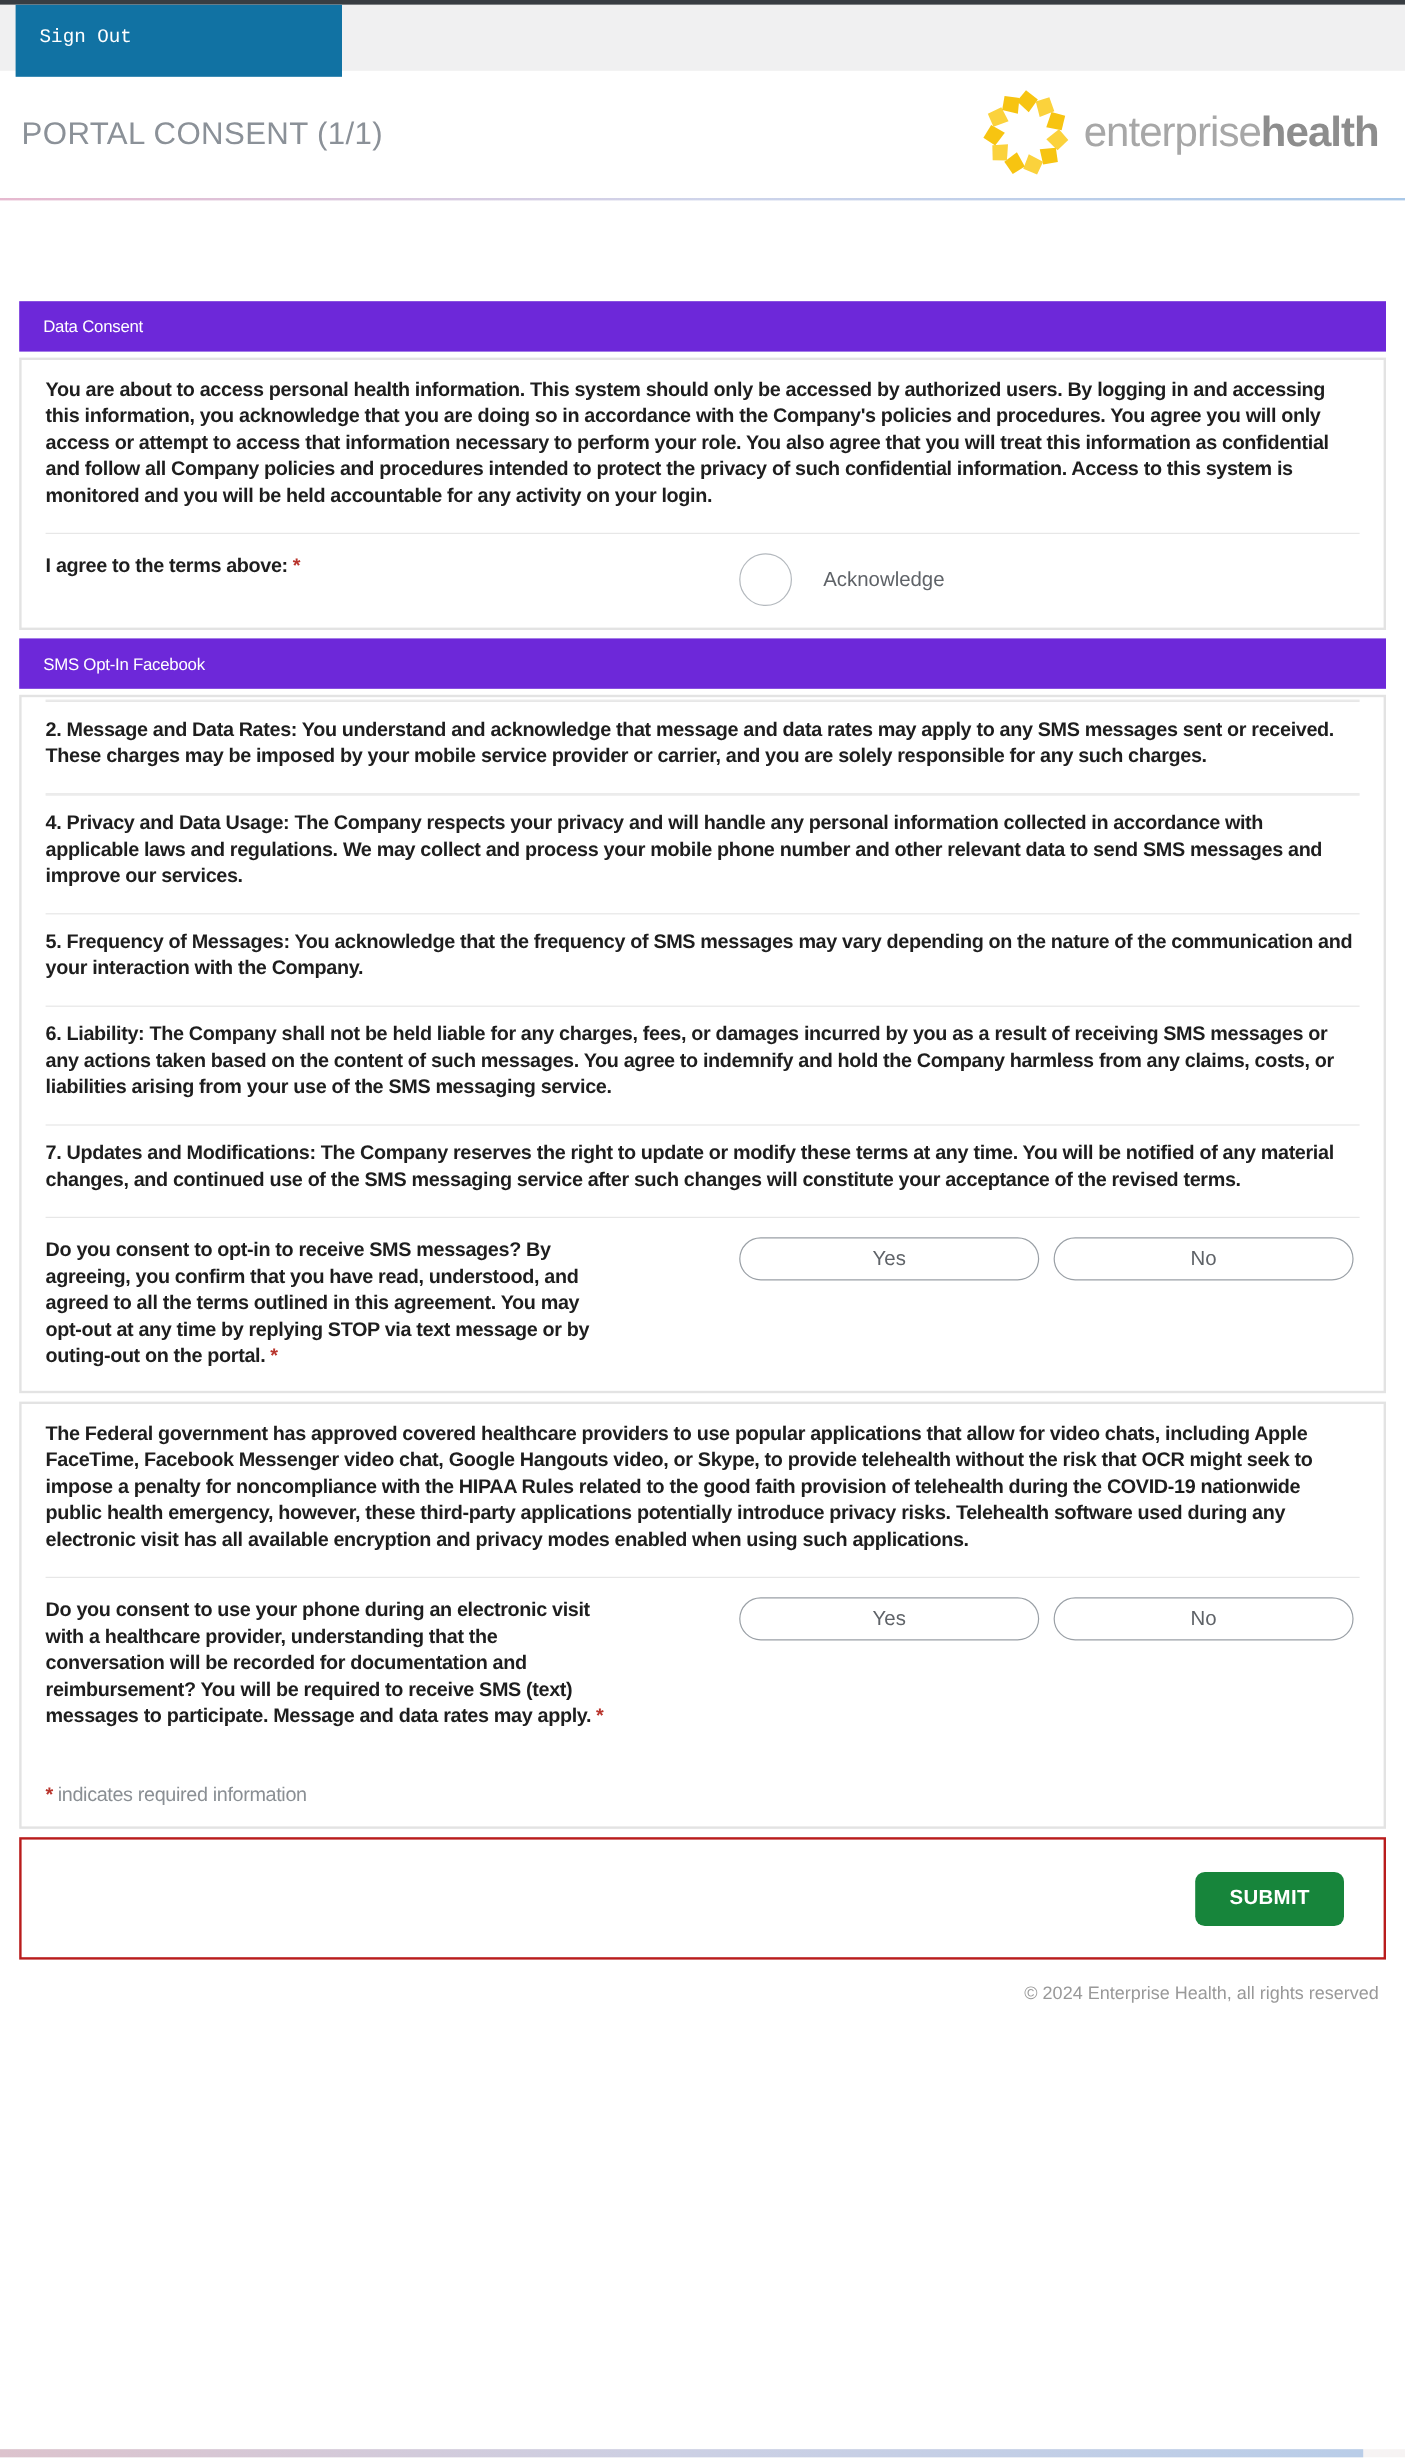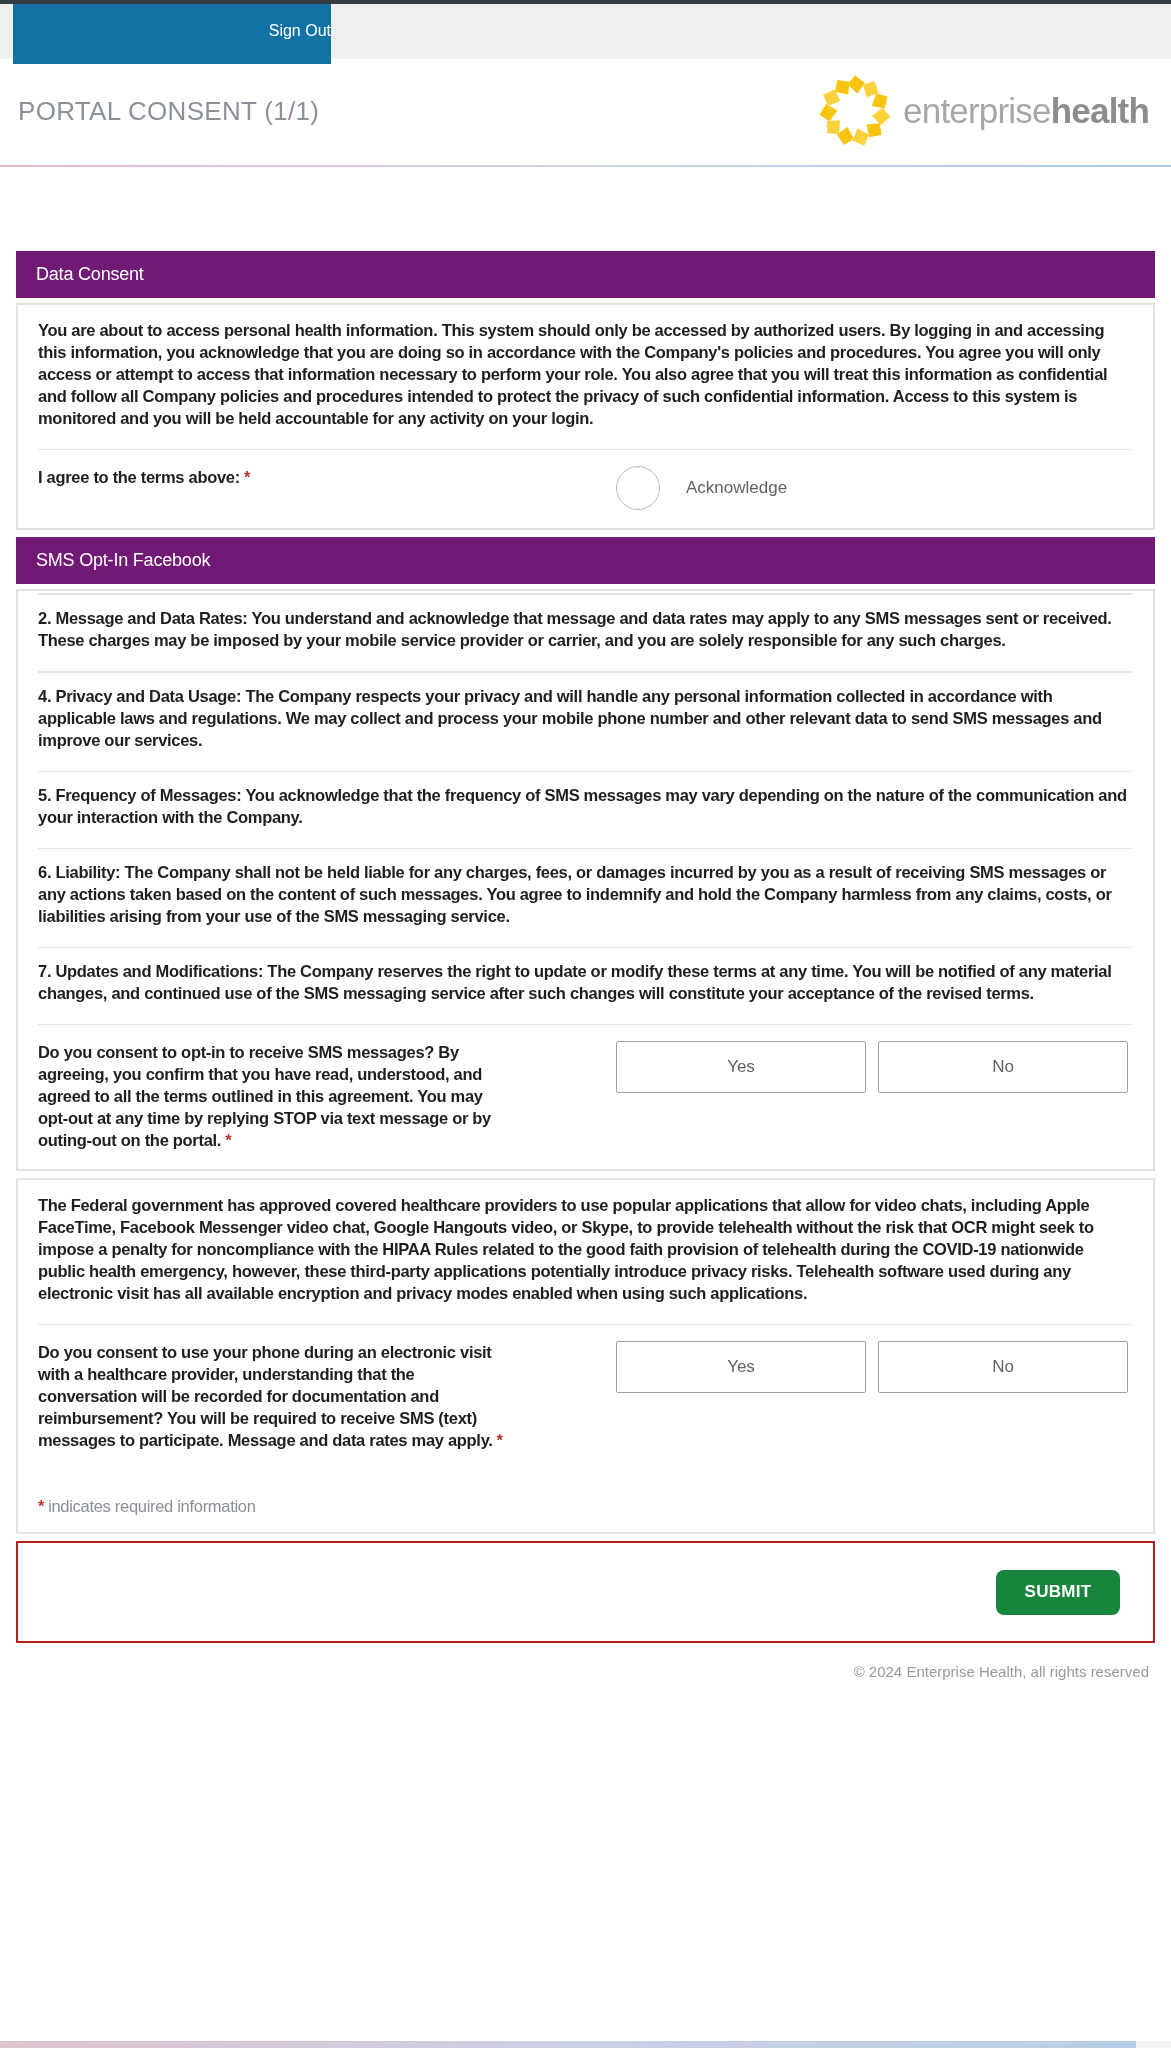--- a/index.html
+++ b/index.html
@@ -8,44 +8,44 @@
     width:1171px; height:2048px; overflow:hidden; position:relative;
     background:#fff;
     font-family:"Liberation Sans", sans-serif;
     letter-spacing:-0.3px;
     color:#222;
   }
   
   .top-strip { height:4px; background:#383d42; }
   .topbar { height:55px; background:#f0f0f1; position:relative; z-index:2; }
   .signout-tab {
-    position:absolute; top:0; left:13px; width:318px; height:60px;
+    position:absolute; top:0; left:13px; width:272px; height:60px;
     background:#1172a3; color:#fff; border:none; cursor:pointer;
-    font-family:Liberation Sans, sans-serif; font-size:16px; text-align:right; padding:0 0 6px 20px;
+    font-family:Liberation Mono, monospace; font-size:16px; text-align:left; padding:0 0 6px 20px;
     letter-spacing:0;
   }
   
   .page-header {
     display:flex; justify-content:space-between; align-items:center;
     padding:14px 22px 16px 18px;
     border-bottom:2px solid;
     border-image: linear-gradient(to right,#e6b9cf,#cfd4ea,#a9c8e8) 1;
     background:#fff;
   }
   .page-title { font-size:26px; color:#8b9198; letter-spacing:0.3px; font-weight:400; }
   .logo { display:flex; align-items:center; }
   .logo svg { width:76px; height:76px; display:block; }
   .logo-text { font-size:35px; letter-spacing:-0.8px; margin-left:10px; }
   .logo-text .lt1 { color:#a7a7a7; font-weight:400; }
   .logo-text .lt2 { color:#8d8d8d; font-weight:700; }
 
   main { padding:84px 16px 0 16px; }
 
   .section-header {
-    background:#701a75; color:#fff; font-size:18px; font-weight:400;
+    background:#6d28d9; color:#fff; font-size:14px; font-weight:400;
     padding:13px 20px; letter-spacing:-0.2px;
   }
   .card {
     border:2px solid #e3e3e3; background:#fff;
     margin-top:5px; margin-bottom:7px;
     padding:2px 20px 0 20px;
   }
   .card p.body-text {
     font-size:16.5px; line-height:22px; font-weight:700; color:#1e1e1e;
     margin:12px 0 20px 0;
@@ -53,22 +53,22 @@
   .card p.first { margin-top:12px; }
   .hr { border-top:1px solid #e7e7e7; height:0; }
 
   .q-row { display:flex; align-items:flex-start; padding:16px 0 18px 0; }
   .q-label {
     flex:0 0 475px; font-size:16.5px; line-height:22px; font-weight:700; color:#1e1e1e;
   }
   .req { color:#b8342c; font-weight:700; padding-left:4px; }
   .controls { display:flex; margin-left:103px; gap:12px; align-items:center; }
   .choice-btn {
-    width:250px; height:52px; background:#fff; border:1.5px solid #9aa0a6;
-    border-radius:2px; color:#5f6368; font-size:17px; font-family:inherit;
+    width:250px; height:36px; background:#fff; border:1.5px solid #9aa0a6;
+    border-radius:20px; color:#5f6368; font-size:17px; font-family:inherit;
     cursor:pointer; letter-spacing:0;
   }
   .radio-circle {
     width:44px; height:44px; border-radius:50%; background:#fff;
     border:1.5px solid #b4b9be; cursor:pointer; flex:none;
   }
   .radio-label { font-size:17px; color:#5f6368; margin-left:14px; letter-spacing:0; }
   .agree-row { padding:16px 0 18px 0; }
 
   .required-note {

